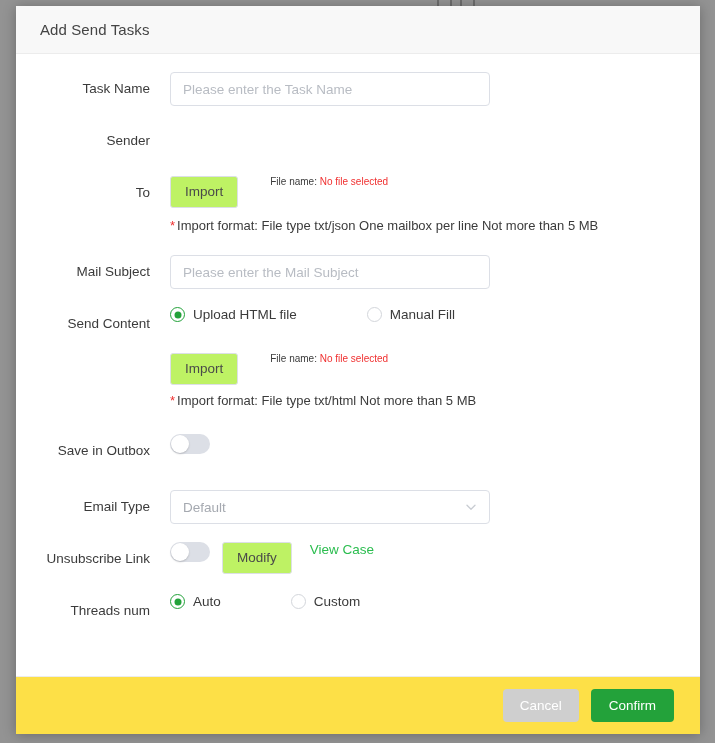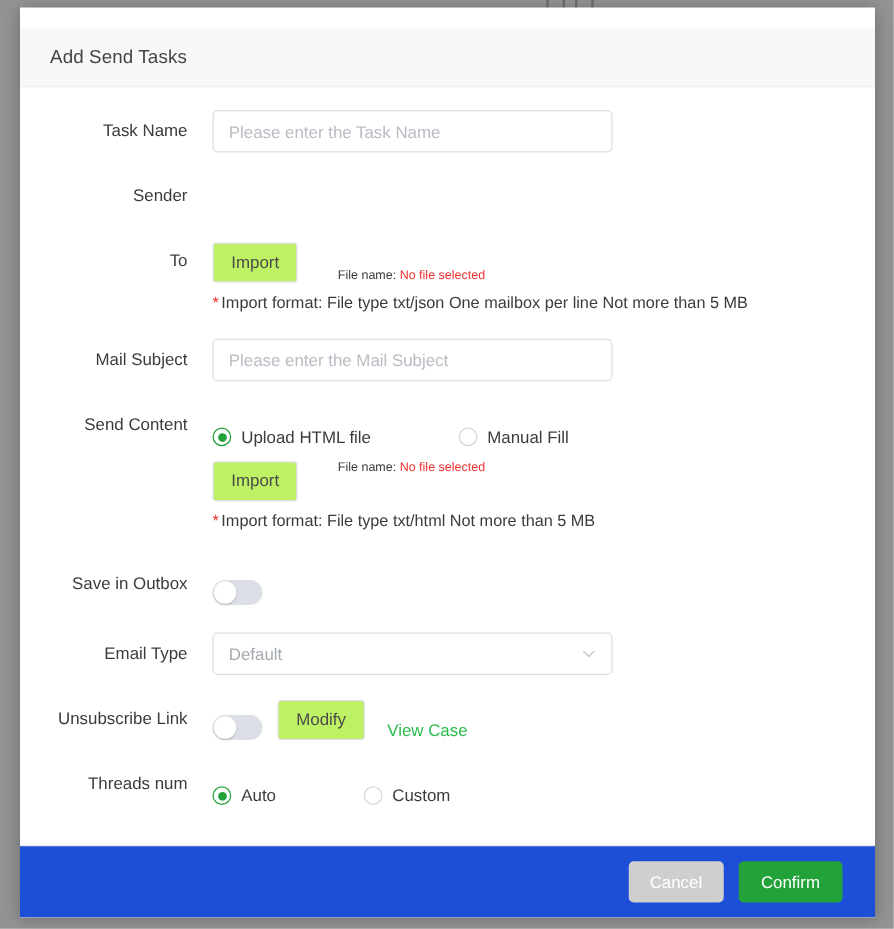--- a/index.html
+++ b/index.html
@@ -48,39 +48,38 @@
   }
 
   .modal-header {
     height: 48px;
     flex: 0 0 48px;
     background: #f8f8f8;
     border-bottom: 1px solid #ececec;
     display: flex;
     align-items: center;
     padding: 0 24px;
-    margin-top: 16px;
   }
   .modal-title {
     font-size: 15px;
     color: #444444;
     letter-spacing: .1px;
   }
 
   .modal-body {
     flex: 1 1 auto;
     background: #ffffff;
     padding: 18px 0 0 0;
     overflow: hidden;
   }
 
   .modal-footer {
     flex: 0 0 58px;
     height: 58px;
-    background: #1d4ed8;
+    background: #fde047;
     border-top: 1px solid #ececec;
     display: flex;
     align-items: center;
     justify-content: flex-end;
     padding-right: 26px;
     gap: 12px;
   }
 
   
   .row {
@@ -94,21 +93,21 @@
     text-align: right;
     font-size: 13.5px;
     color: #3b3b3b;
     padding-right: 0;
     line-height: 34px;
   }
   .row-field {
     flex: 1 1 auto;
     padding-left: 20px;
     display: flex;
-    align-items: flex-end;
+    align-items: flex-start;
     min-height: 34px;
   }
   .row-sub {
     display: flex;
   }
   .row-sub .spacer {
     width: 134px;
     flex: 0 0 134px;
   }
   .row-sub .sub-field {

